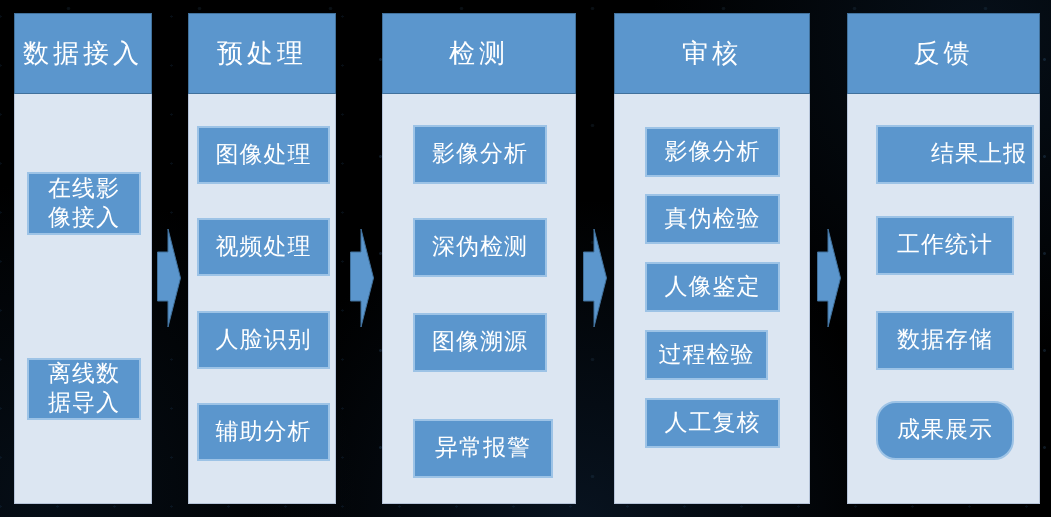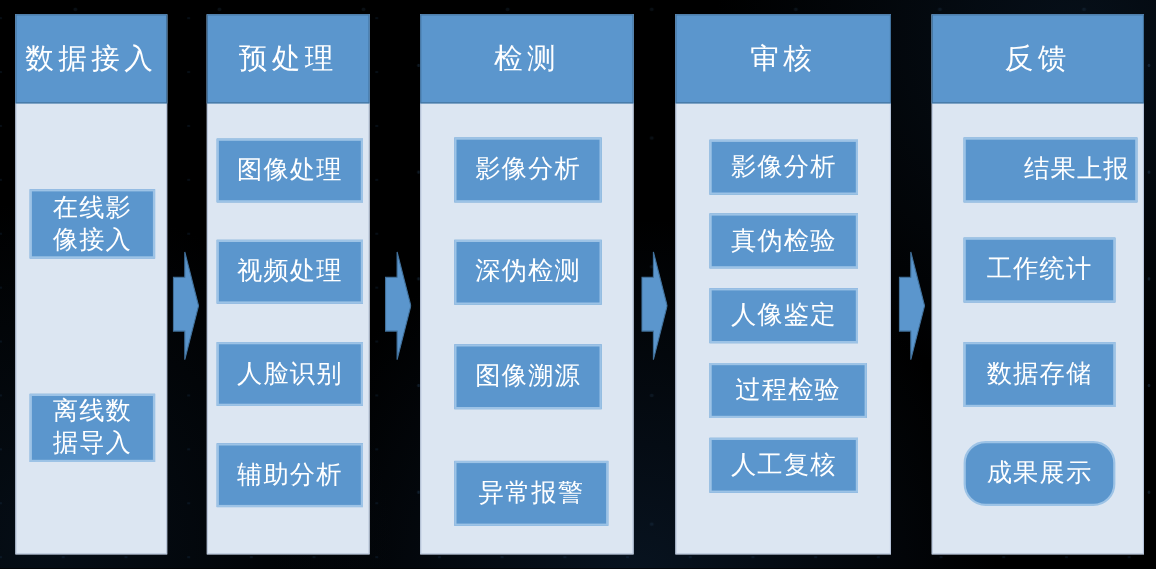--- a/index.html
+++ b/index.html
@@ -94,21 +94,21 @@
     <polygon points="0.5,24 11,24 11,1 23.5,50 11,99 11,73 0.5,73"></polygon>
   </svg>
 
   <div class="column" style="left:614px;width:196px;">
     <div class="col-header">
       <span>审核</span>
     </div>
     <div class="box sm" style="left:30px;width:135px;top:113px;height:50px;">影像分析</div>
     <div class="box sm" style="left:30px;width:135px;top:180px;height:50px;">真伪检验</div>
     <div class="box sm" style="left:30px;width:135px;top:248px;height:50px;">人像鉴定</div>
-    <div class="box sm" style="left:30px;width:143px;top:316px;height:50px;">过程检验</div>
+    <div class="box sm" style="left:30px;width:123px;top:316px;height:50px;">过程检验</div>
     <div class="box sm" style="left:30px;width:135px;top:384px;height:50px;">人工复核</div>
   </div>
 
   <svg class="arrow" style="left:817px;" viewBox="0 0 24 100">
     <polygon points="0.5,24 11,24 11,1 23.5,50 11,99 11,73 0.5,73"></polygon>
   </svg>
 
   <div class="column" style="left:847px;width:193px;">
     <div class="col-header">
       <span>反馈</span>

